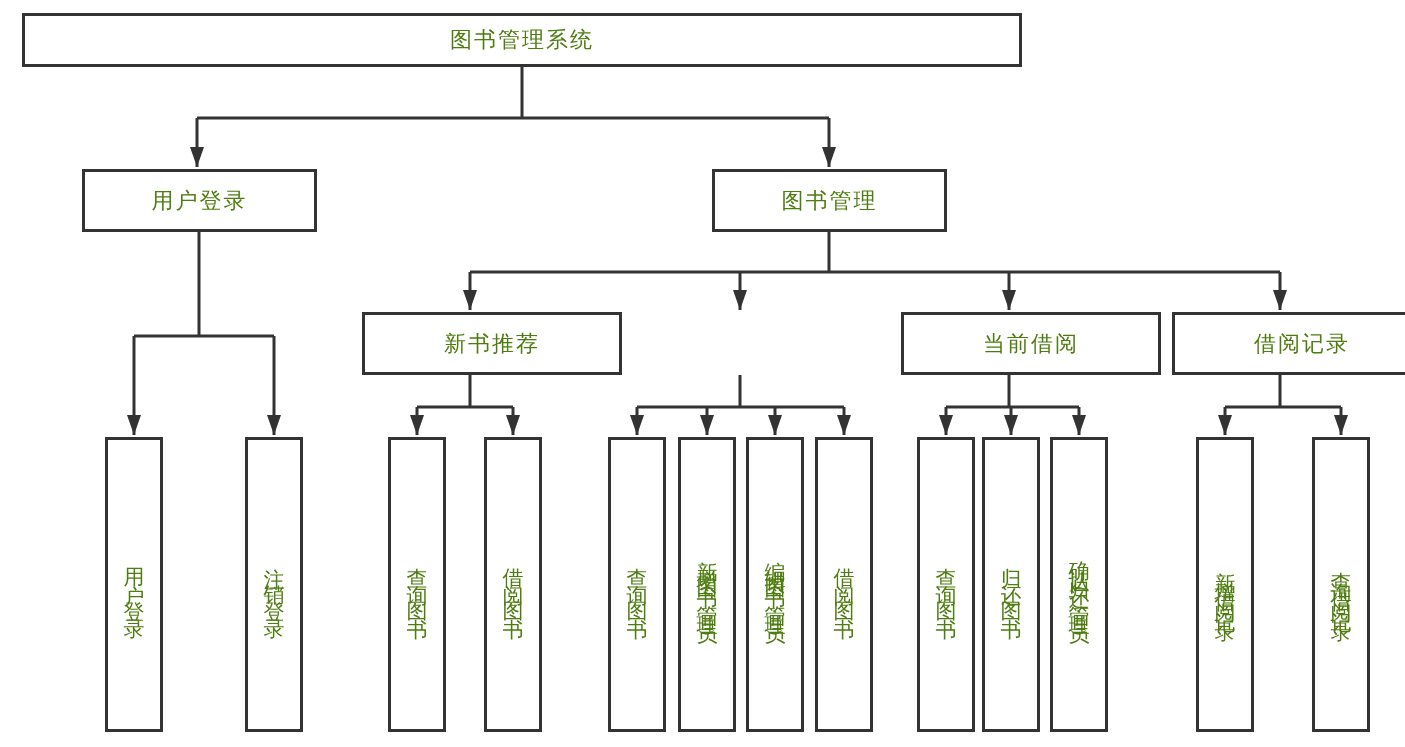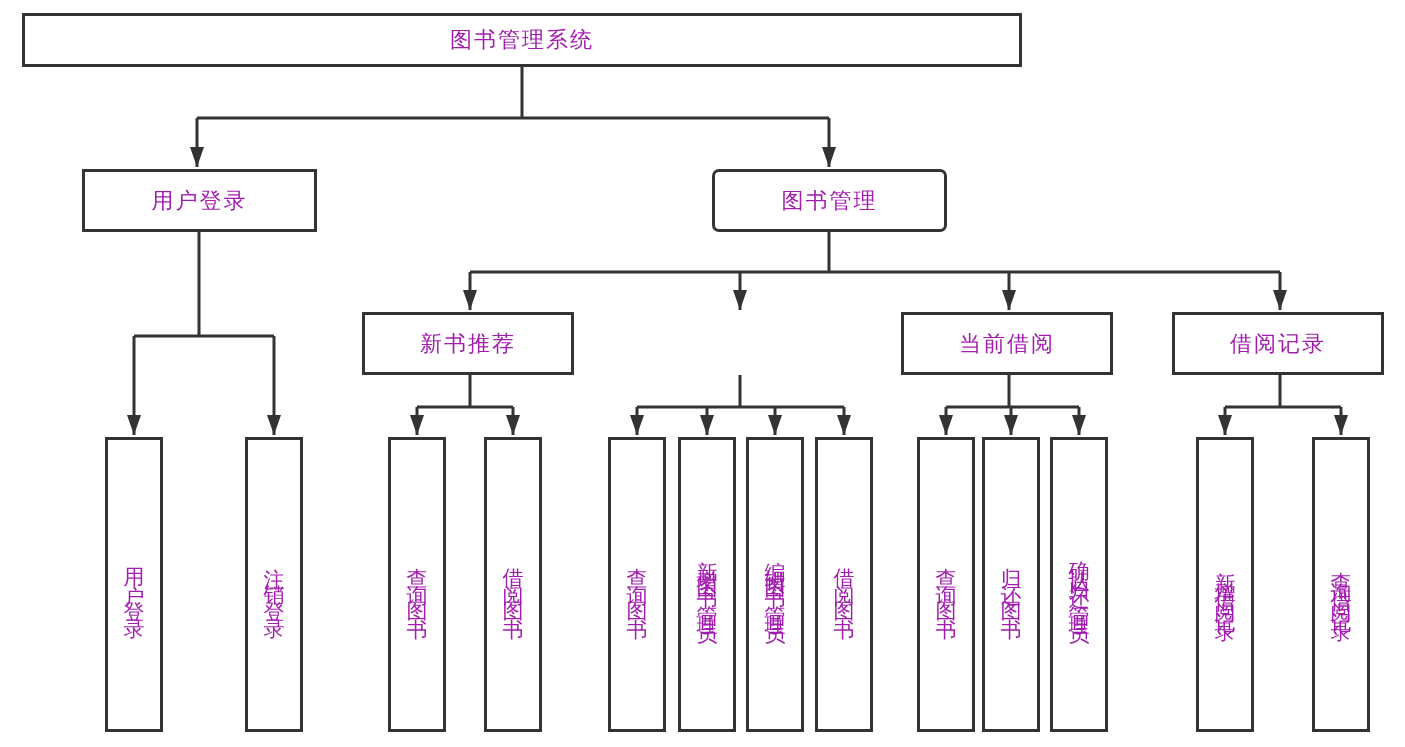--- a/index.html
+++ b/index.html
@@ -19,35 +19,35 @@
     position: absolute;
     left: 0; top: 0;
     width: 1405px; height: 747px;
     z-index: 1;
   }
   .box {
     position: absolute;
     box-sizing: border-box;
     border: 3px solid #333333;
     background: #ffffff;
-    color: #a21caf;
+    color: #4d7c0f;
     display: flex;
     align-items: center;
     justify-content: center;
     font-size: 22px;
     letter-spacing: 2px;
     z-index: 2;
     text-align: center;
   }
   
   .root-box   { left: 22px;  top: 13px;  width: 1000px; height: 54px; }
   .l2-box     { top: 169px; height: 63px; width: 235px; }
-  .l3-box     { top: 312px; height: 63px; width: 212px; }
+  .l3-box     { top: 312px; height: 63px; width: 260px; }
   .b-users    { left: 82px;  }
-  .b-books    { left: 712px; border-radius: 7px; }
+  .b-books    { left: 712px; }
   .g-new      { left: 362px; }
   .g-borrow   { left: 632px; }
   .g-current  { left: 901px; }
   .g-records  { left: 1172px;}
   
   .leaf {
     top: 437px;
     height: 295px;
     width: 58px;
     writing-mode: vertical-rl;

